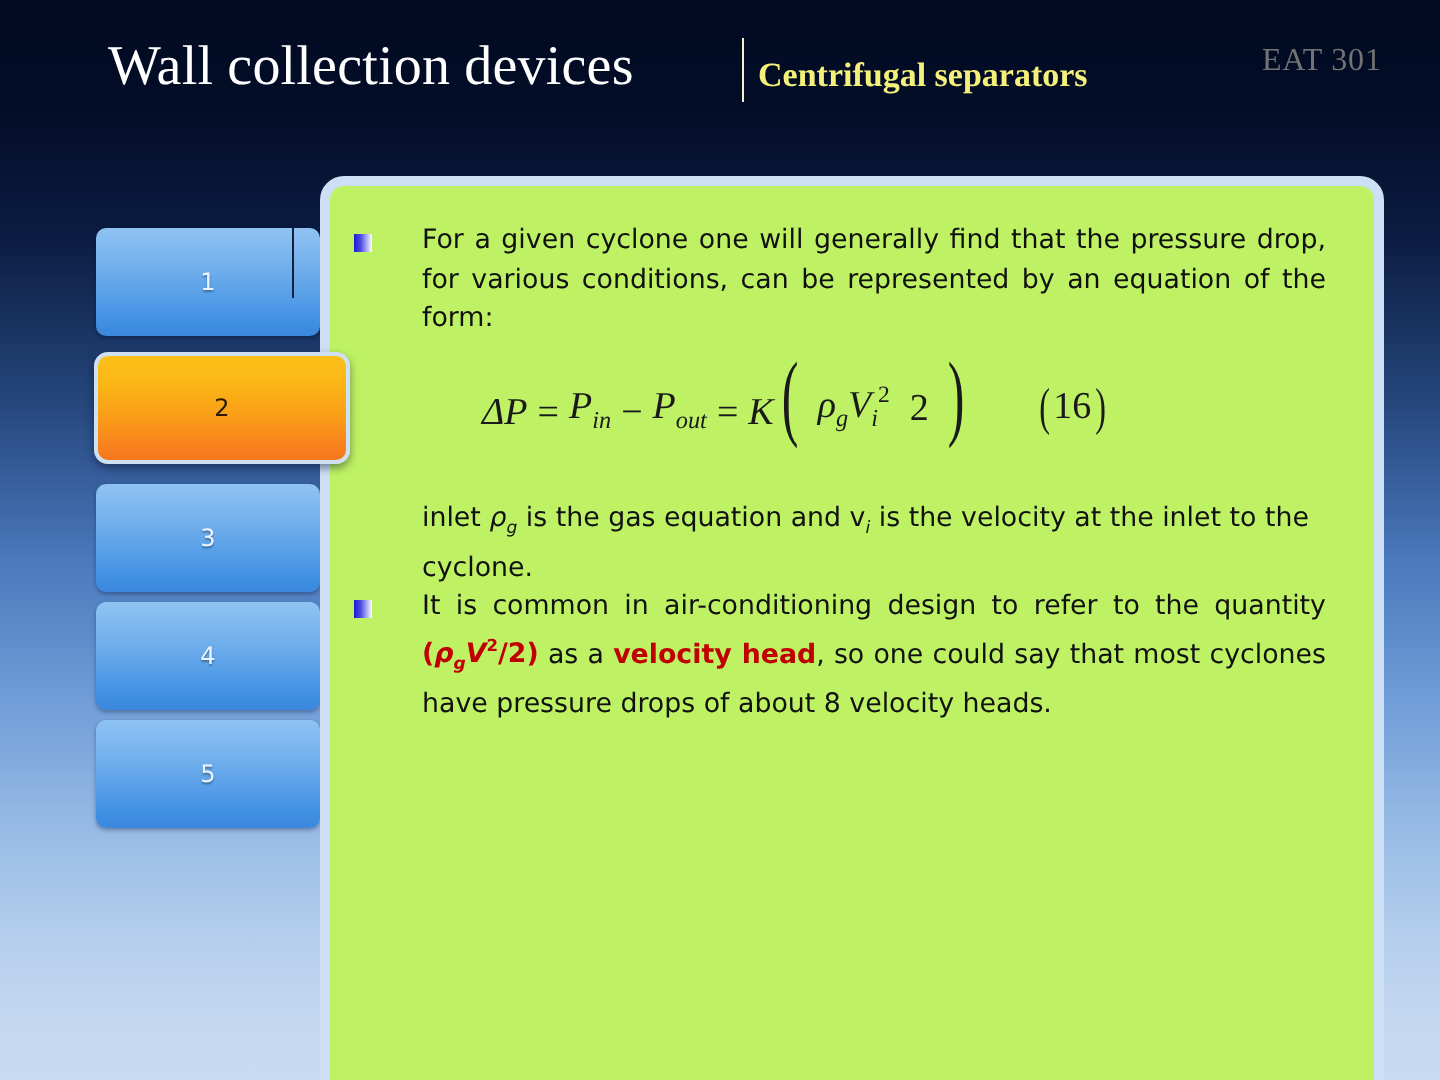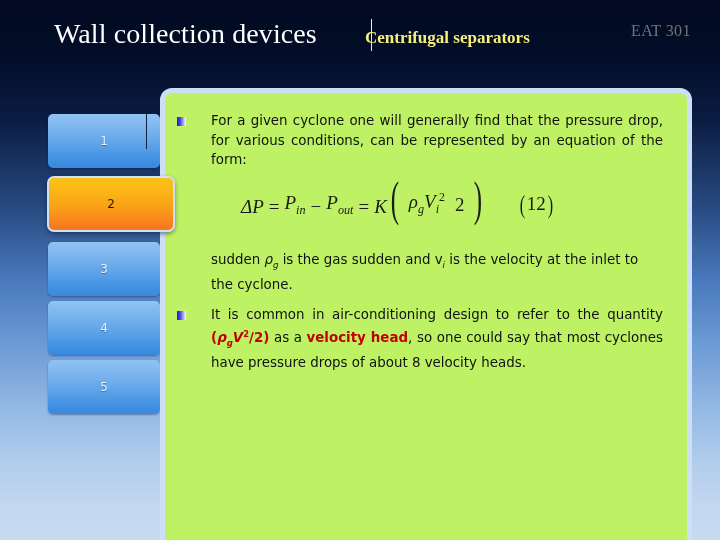--- a/index.html
+++ b/index.html
@@ -50,21 +50,21 @@
     position: absolute;
     left: 371px;
     top: 19px;
     width: 1px;
     height: 32px;
     background: #f2f0d0;
   }
 
   #title-sub {
     position: absolute;
-    left: 365px;
+    left: 379px;
     top: 28px;
     font-family: "Liberation Serif", "DejaVu Serif", serif;
     font-size: 17px;
     line-height: 20px;
     font-weight: bold;
     color: #f5f07a;
     white-space: nowrap;
   }
 
   #course-code {
@@ -189,21 +189,21 @@
 
   .para-text.nojust { text-align: left; }
 
   .hl { color: #c00000; font-weight: bold; }
   .it { font-style: italic; }
 
   #p1 { margin-top: 2px; }
   #p2 { margin-top: 10px; }
   #p3 { margin-top: 10px; }
   #p4 { margin-top: 11px; }
-  #p5 { margin-top: 11px; }
+  #p5 { }
 
   
   #p2 .bullet { visibility: hidden; }
 
   
   #equation-block {
     position: relative;
     height: 66px;
     margin-top: 4px;
   }
@@ -309,26 +309,26 @@
         <span style="margin:0 5px">=</span>
         <span class="it">K</span>
         <span class="paren">(</span>
         <span class="frac">
           <span class="num"><span class="it">ρ</span><span class="sub">g</span><span class="it">V</span><span class="sub">i</span><span class="sup">2</span></span>
           <span class="bar"></span>
           <span class="den">2</span>
         </span>
         <span class="paren">)</span>
       </div>
-      <div id="eq-number"><span class="bigparen">(</span><span>12</span><span class="bigparen">)</span></div>
+      <div id="eq-number"><span class="bigparen">(</span><span>16</span><span class="bigparen">)</span></div>
     </div>
 
     <div class="para-row" id="p2">
       <span class="bullet"></span>
-      <span class="para-text nojust"><span>sudden </span><span class="it">ρ</span><span class="sub">g</span><span> is the gas sudden and v</span><span class="sub">i</span><span> is the velocity at the inlet to the cyclone.</span></span>
+      <span class="para-text nojust"><span>inlet </span><span class="it">ρ</span><span class="sub">g</span><span> is the gas equation and v</span><span class="sub">i</span><span> is the velocity at the inlet to the cyclone.</span></span>
     </div>
 
 
 
     <div class="para-row" id="p5">
       <span class="bullet"></span>
       <span class="para-text"><span>It is common in air-conditioning design to refer to the quantity </span><span class="hl"><span>(</span><span class="it">ρ</span><span class="sub">g</span><span class="it">V</span><span class="sup">2</span><span>/2)</span></span><span> as a </span><span class="hl">velocity head</span><span>, so one could say that most cyclones have pressure drops of about 8 velocity heads.</span></span>
     </div>
 
   </div>

